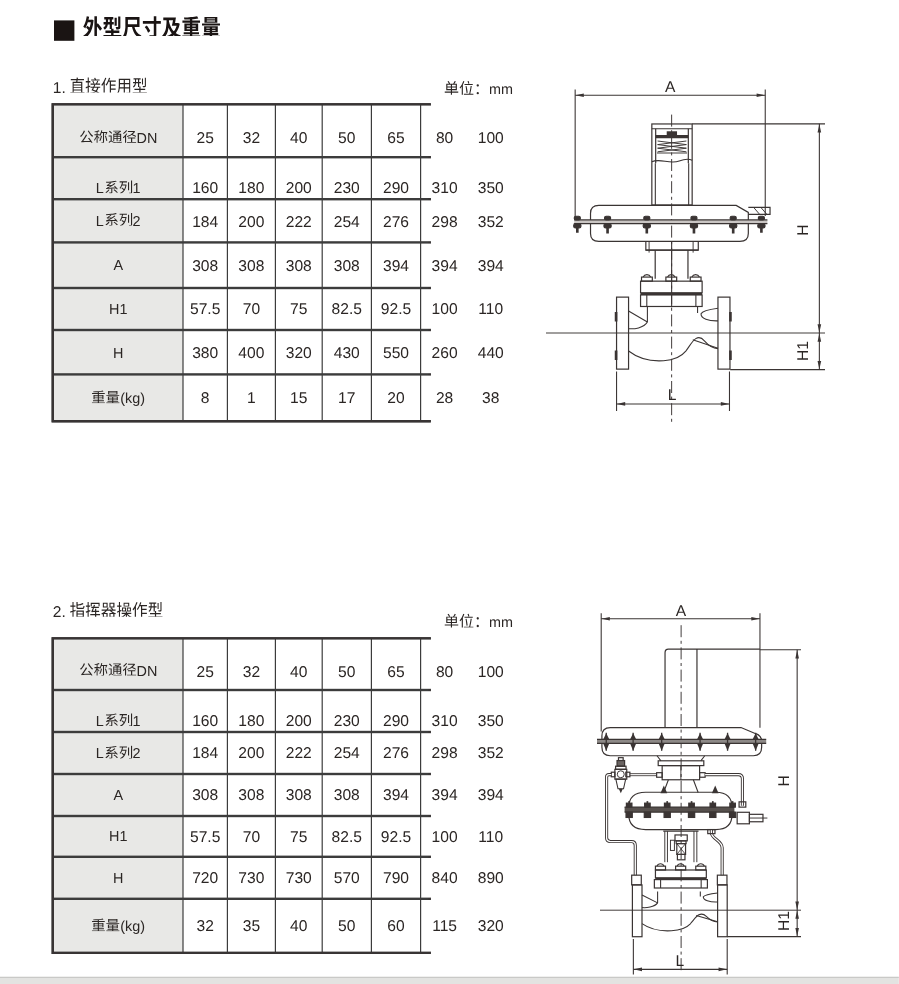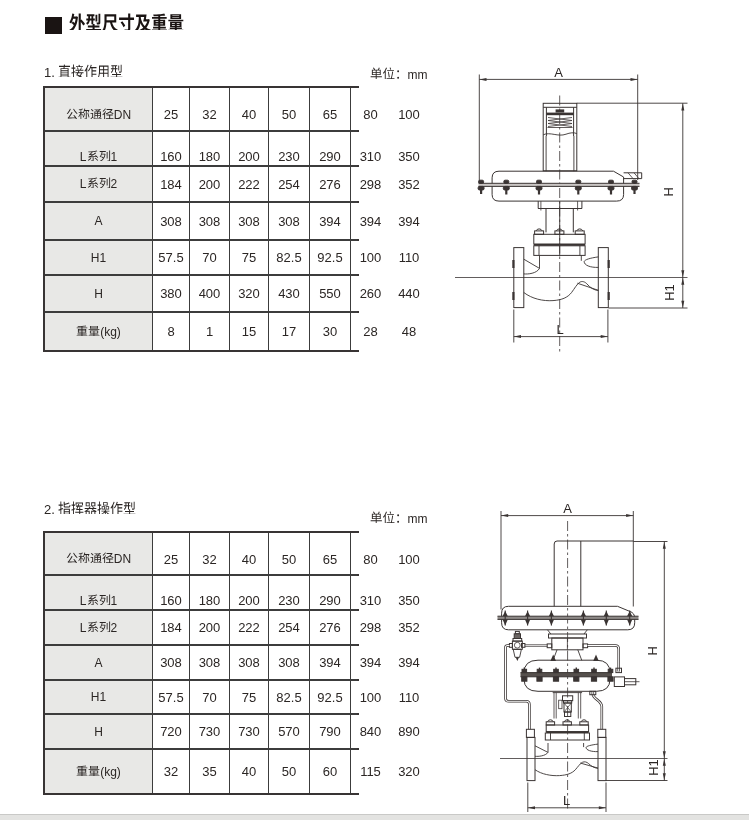--- a/index.html
+++ b/index.html
@@ -110,23 +110,23 @@
     <div>440</div>
   <div class="h">
       <span><svg class="cjk" width="24.0" height="10.56" viewBox="0 0 24.0 10.56">
           <use href="#g-zl"></use>
         </svg>(kg)</span>
     </div>
     <div>8</div>
     <div>1</div>
     <div>15</div>
     <div>17</div>
-    <div>30</div>
+    <div>20</div>
     <div>28</div>
-    <div>48</div>
+    <div>38</div>
 </div>
 
 <div class="abs" style="left:44px;top:501px;font-size:13px;">2. <svg class="cjk" width="78" height="13.2" viewBox="0 0 78.0 11.44" preserveAspectRatio="none">
       <use href="#g-sec2"></use>
     </svg></div>
 
 <div class="abs" style="left:370px;top:511px;font-size:12px;"><svg class="cjk" width="37.5" height="11.6" viewBox="0 0 36.0 10.56" preserveAspectRatio="none">
       <use href="#g-unit"></use>
     </svg>mm</div>
 

